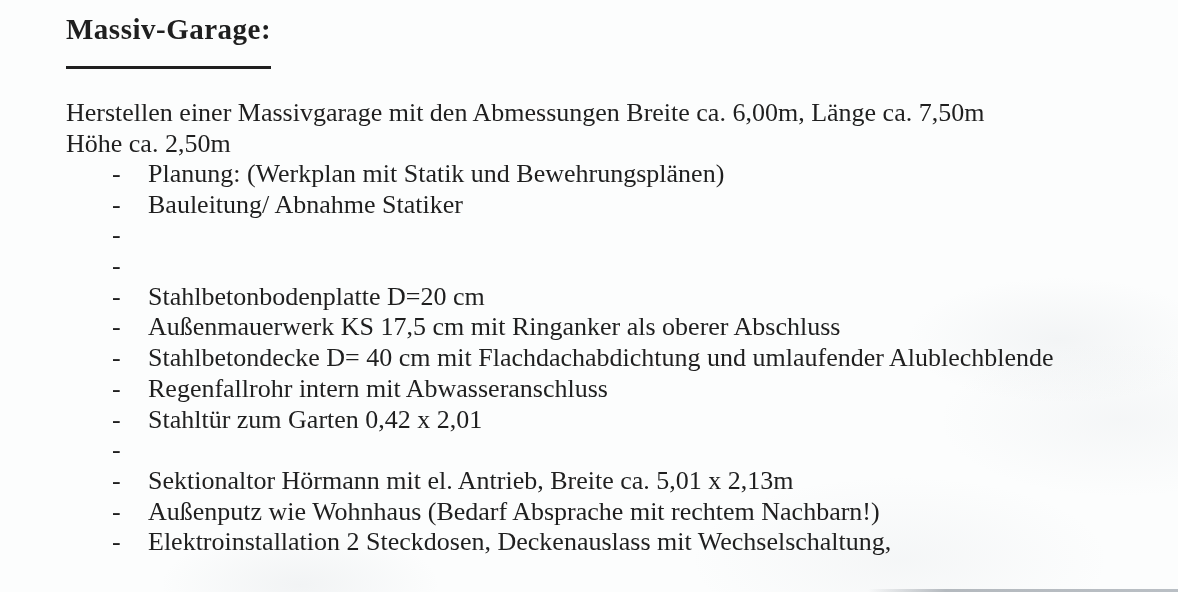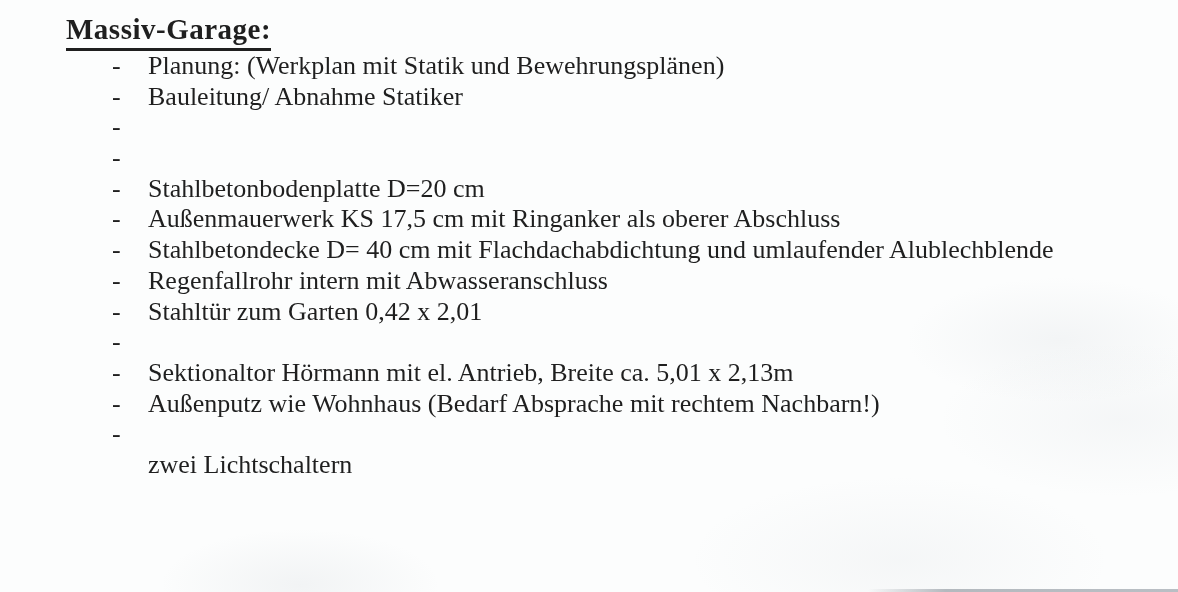--- a/index.html
+++ b/index.html
@@ -42,21 +42,21 @@
     left: 66px;
     top: 14px;
     right: 30px;
   }
   .title {
     display: inline-block;
     font-size: 29px;
     font-weight: bold;
     letter-spacing: 0.5px;
     border-bottom: 3px solid #1f1f1f;
-    padding-bottom: 2px;
+    padding-bottom: 20px;
     line-height: 1.1;
   }
   .intro {
     margin-top: 28px;
     font-size: 26px;
     line-height: 31px;
     white-space: nowrap;
   }
   .spec-list {
     margin: 0;
@@ -85,20 +85,24 @@
 </head>
 <body>
 
 <div class="scan-page">
   <div class="scan-noise"></div>
   <div class="scan-edge"></div>
 
   <div class="content">
     <span class="title">Massiv-Garage:</span>
 
+    <div class="intro">
+      <div>Herstellen einer Massivgarage mit den Abmessungen Breite ca. 6,00m, Länge ca. 7,50m</div>
+      <div>Höhe ca. 2,50m</div>
+    </div>
 
     <div class="spec-list">
       <div class="li">
         <span class="dash">-</span>
         <span class="li-text">Planung: (Werkplan mit Statik und Bewehrungsplänen)</span>
       </div>
       <div class="li">
         <span class="dash">-</span>
         <span class="li-text">Bauleitung/ Abnahme Statiker</span>
       </div>
@@ -134,20 +138,17 @@
       <div class="li">
         <span class="dash">-</span>
         <span class="li-text">Sektionaltor Hörmann mit el. Antrieb, Breite ca. 5,01 x 2,13m</span>
       </div>
       <div class="li">
         <span class="dash">-</span>
         <span class="li-text">Außenputz wie Wohnhaus (Bedarf Absprache mit rechtem Nachbarn!)</span>
       </div>
       <div class="li">
         <span class="dash">-</span>
-      </div>
-      <div class="li cont">
-        <span class="dash">-</span>
-        <span class="li-text">zwei Lichtschaltern</span>
+        <span class="li-text">Elektroinstallation 2 Steckdosen, Deckenauslass mit Wechselschaltung,</span>
       </div>
     </div>
   </div>
 </div>
 
 </body></html>

